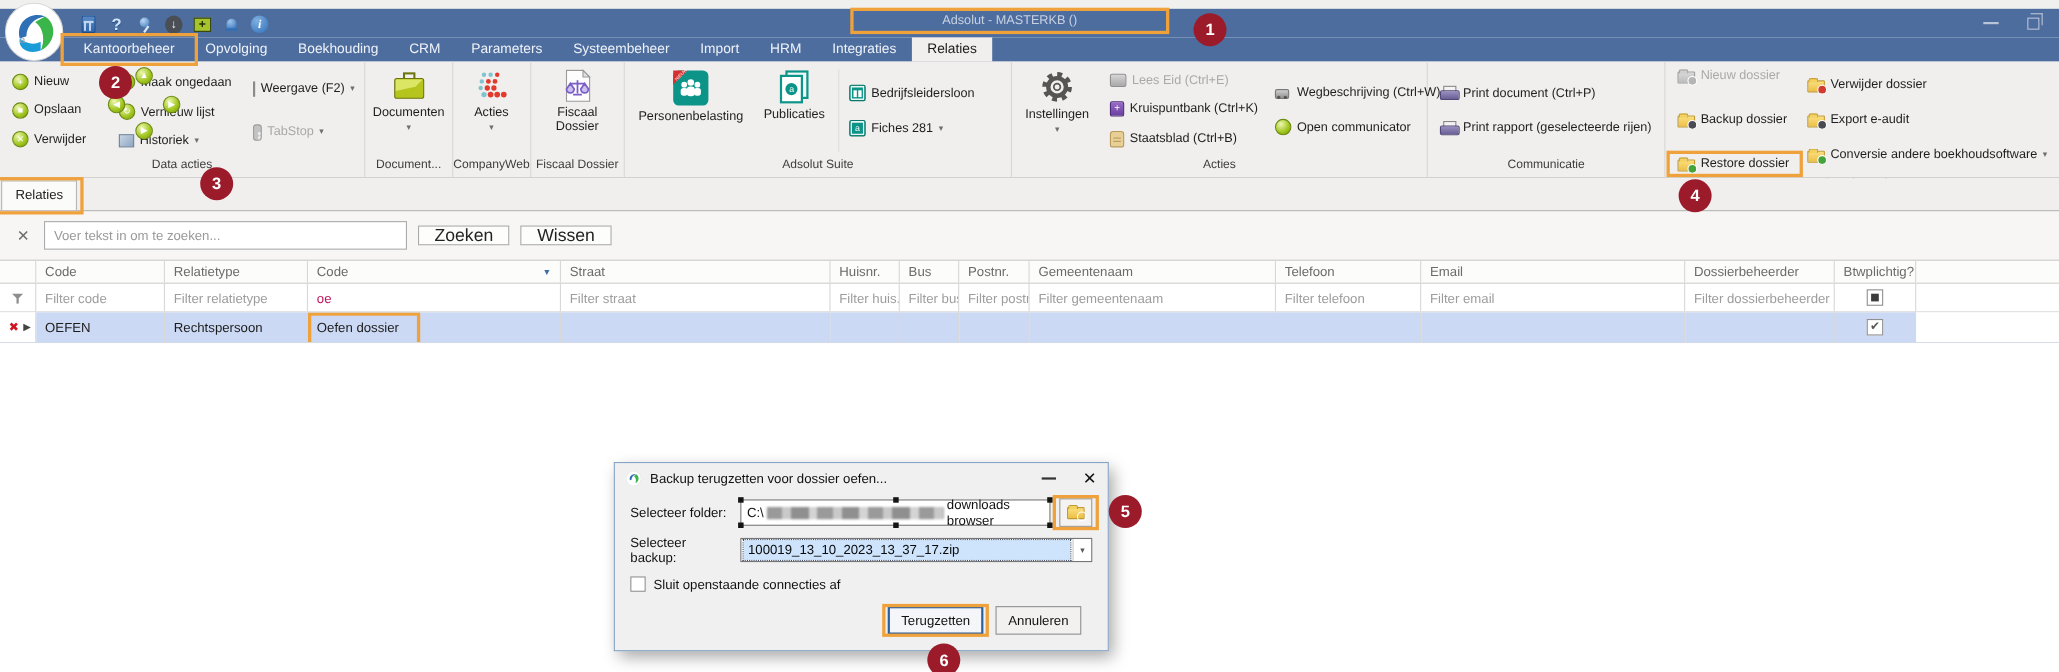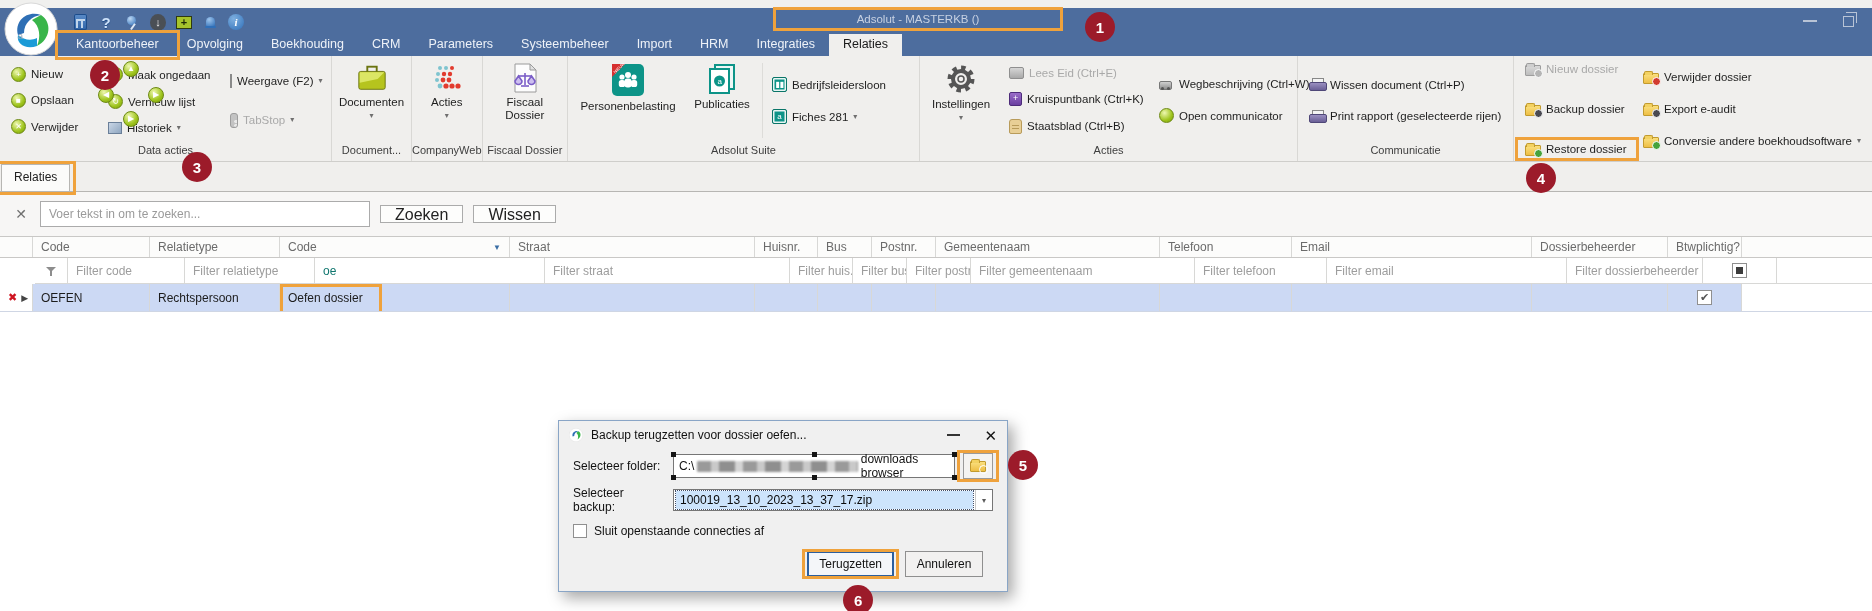--- a/index.html
+++ b/index.html
@@ -108,21 +108,21 @@
   .search-close { color:#6f6f6f; font-size:14px; width:18px; text-align:center; }
   .search-input { width:330px; height:26px; background:#fff; border:1px solid #ababab; font-size:12px; color:#9a9a9a; padding:0 8px; font-family:Liberation Sans, sans-serif; }
   .search-input::placeholder { color:#9a9a9a; }
   .btn { height:18px; background:#fdfdfc; border:1px solid #ababab; font-size:16px; color:#222; padding:0 14px; font-family:inherit; }
 
   
   .grid-row { display:grid; grid-template-columns:33px 117px 130px 230px 245px 63px 54px 64px 224px 132px 240px 136px 74px 1fr; }
   .c { border-right:1px solid #d8d8d6; padding:0 8px; display:flex; align-items:center; overflow:hidden; white-space:nowrap; position:relative; }
   .gh { height:22px; border-top:1px solid #c9c8c6; border-bottom:1px solid #c9c8c6; background:#fcfcfb; }
   .gh .c { font-size:12px; color:#6b6b6b; }
-  .gf { height:26px; border-bottom:1px solid #d8d8d6; background:#fff;margin-left:35px; }
+  .gf { height:26px; border-bottom:1px solid #d8d8d6; background:#fff; }
   .gf .c { font-size:12px; color:#9d9d9d; }
   .gd { height:28px; border-bottom:1px solid #cfd6e4; }
   .gd .c { font-size:12px; color:#1c1c1c; background:#ccd9f4; }
   .gd .c.ind { background:#fff; gap:4px; }
   .sortmark { margin-left:auto; font-size:8px; color:#3a6ea5; }
   .funnel { width:10px; height:10px; position:relative; margin:0 auto; }
   .funnel::before { content:""; position:absolute; left:0; top:1px; border-left:5px solid transparent; border-right:5px solid transparent; border-top:5px solid #8d8d8d; }
   .funnel::after { content:""; position:absolute; left:4px; top:5px; width:2px; height:5px; background:#8d8d8d; }
   .cb { width:15px; height:15px; background:#fff; border:1px solid #8f8f8f; margin:0 auto; display:flex; align-items:center; justify-content:center; }
   .cb .ind-sq { width:7px; height:7px; background:#3c3c3c; }
@@ -424,21 +424,21 @@
         </div>
       </div>
       <div class="rgroup-label">Acties</div>
     </div>
 
     <div class="rgroup" style="width:216px;">
       <div class="rgroup-content">
         <div class="rcol" style="min-width:208px; justify-content:space-evenly;">
           <div class="rsmall">
               <span class="ic ic-printer"></span>
-              <span>Wissen document (Ctrl+P)</span>
+              <span>Print document (Ctrl+P)</span>
             </div>
           <div class="rsmall">
               <span class="ic ic-printer"></span>
               <span>Print rapport (geselecteerde rijen)</span>
             </div>
         </div>
       </div>
       <div class="rgroup-label">Communicatie</div>
     </div>
 
@@ -514,21 +514,21 @@
     <div class="c">Btwplichtig?</div>
     <div class="c" style="border-right:none;"></div>
   </div>
 
   <div class="grid-row gf">
     <div class="c">
         <span class="funnel"></span>
       </div>
     <div class="c">Filter code</div>
     <div class="c">Filter relatietype</div>
-    <div class="c" style="color:#0f766e;">oe</div>
+    <div class="c" style="color:#be185d;">oe</div>
     <div class="c">Filter straat</div>
     <div class="c">Filter huis...</div>
     <div class="c">Filter bus</div>
     <div class="c">Filter postnr...</div>
     <div class="c">Filter gemeentenaam</div>
     <div class="c">Filter telefoon</div>
     <div class="c">Filter email</div>
     <div class="c">Filter dossierbeheerder</div>
     <div class="c">
         <span class="cb">

